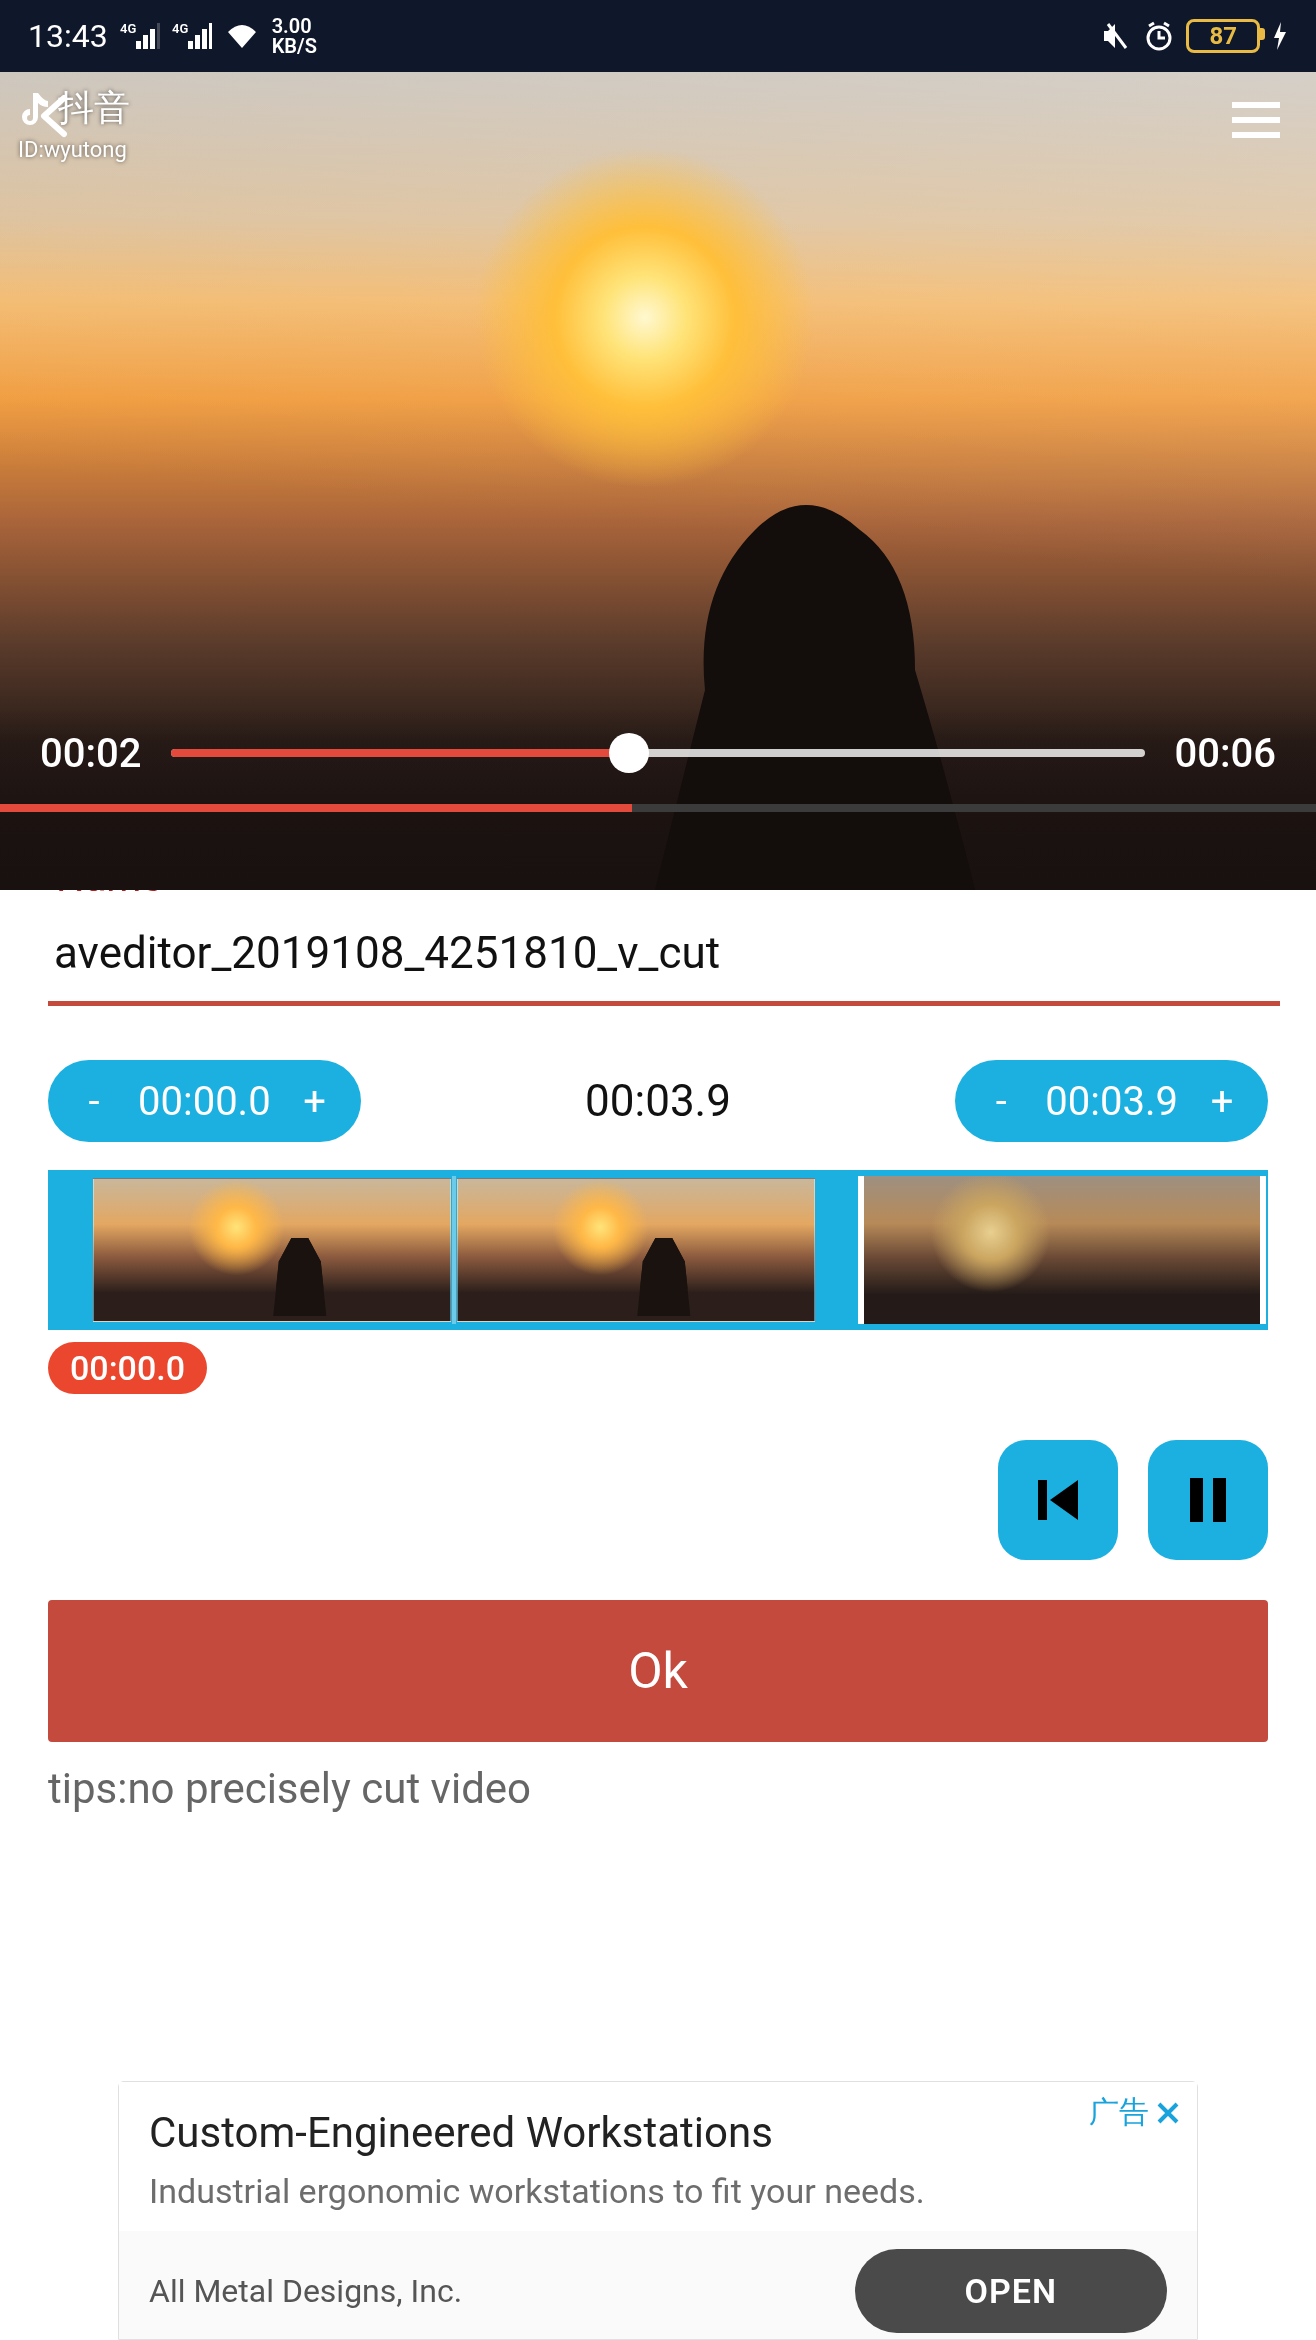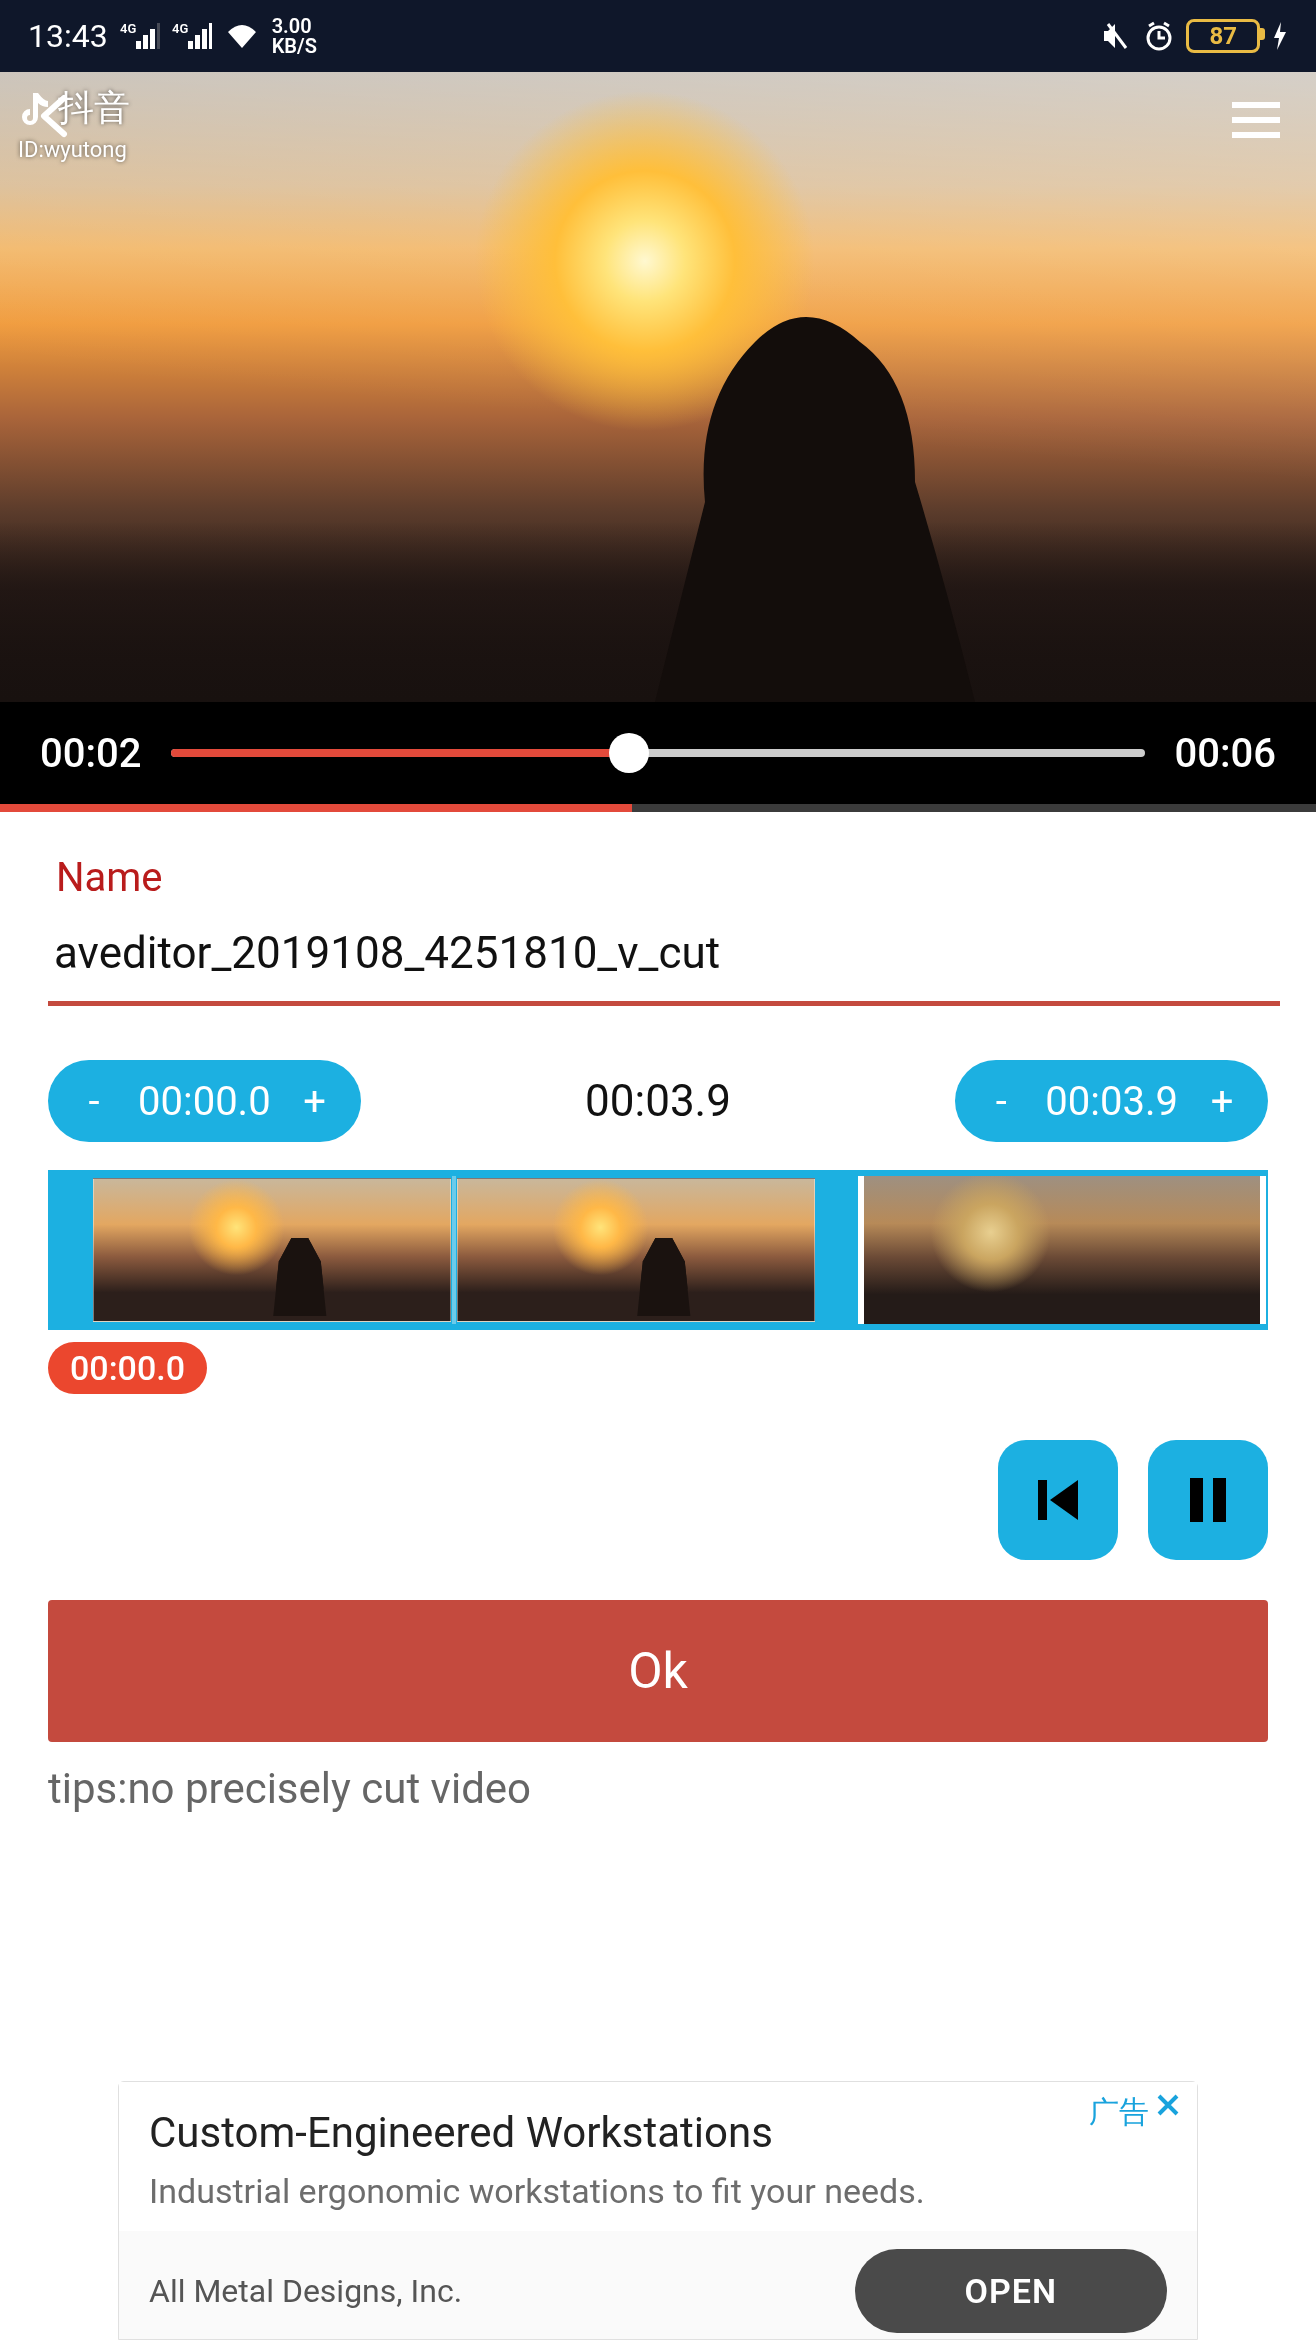--- a/index.html
+++ b/index.html
@@ -8,21 +8,21 @@
   
   .statusbar{background:#0f172a;color:#fff;height:72px;display:flex;align-items:center;justify-content:space-between;padding:0 28px;font-size:32px;}
   .status-left,.status-right{display:flex;align-items:center;gap:12px;}
   .status-right svg, .status-left svg{display:block;}
   .kbs{font-size:20px;line-height:1;display:flex;flex-direction:column;align-items:flex-start;font-weight:600;}
   .batt{border:3px solid #e9bb44;border-radius:8px;padding:0 20px;font-size:24px;font-weight:700;color:#e9bb44;position:relative;}
   .batt:after{content:"";position:absolute;right:-8px;top:6px;width:5px;height:12px;background:#e9bb44;border-radius:0 3px 3px 0;}
 
   
   .player{background:#000;position:relative;height:740px;}
-  .video{position:relative;height:630px;overflow:hidden;}
+  .video{position:relative;height:818px;overflow:hidden;}
   .sunset{
     position:absolute;inset:0;
     background:
       radial-gradient(circle at 49% 30%,#fff8d0 0,#ffe47a 40px,#ffbf3a 90px,rgba(255,140,40,0) 170px),
       linear-gradient(185deg,rgba(255,255,255,0.4) 0%,rgba(255,255,255,0.15) 30%,rgba(255,255,255,0) 55%),
       linear-gradient(to bottom,#b9b0a4 0%,#d8b88e 18%,#f2b564 28%,#f09a3a 40%,#a9643a 55%,#5a3b2b 70%,#2a1d18 82%,#120d0c 100%);
   }
   .silhouette{position:absolute;left:50%;bottom:0;transform:translateX(-15%);width:420px;height:420px;}
   .foreground-rocks{position:absolute;left:0;right:0;bottom:0;height:180px;
     background:linear-gradient(to bottom,rgba(30,20,18,0) 0%,rgba(30,20,18,.7) 40%,#18110f 100%);}
@@ -77,21 +77,21 @@
   .tips{margin-top:22px;color:#666;font-size:42px;}
 
   
   .ad{position:absolute;left:118px;right:118px;bottom:0;border:1px solid #e0e0e0;border-radius:6px 6px 0 0;background:#fafafa;box-sizing:border-box;}
   .ad .top{background:#fff;padding:26px 30px 20px;}
   .ad .title{font-size:42px;color:#222;margin-bottom:14px;}
   .ad .sub{font-size:34px;color:#6d6d6d;}
   .ad .bot{display:flex;align-items:center;justify-content:space-between;padding:18px 30px 6px;}
   .ad .adv{font-size:32px;color:#555;}
   .ad .open{background:#4a4a4a;color:#fff;font-size:34px;font-weight:600;letter-spacing:1px;border-radius:999px;padding:22px 110px;}
-  .ad .mark{position:absolute;top:10px;right:16px;color:#19a3dd;font-size:30px;display:flex;gap:6px;}
+  .ad .mark{position:absolute;top:10px;right:16px;color:#19a3dd;font-size:30px;display:flex;align-items:center;gap:6px;}
 </style>
 </head>
 <body>
 
 <div class="screen">
 
   <div class="statusbar">
     <div class="status-left">
       <span>13:43</span>
 

